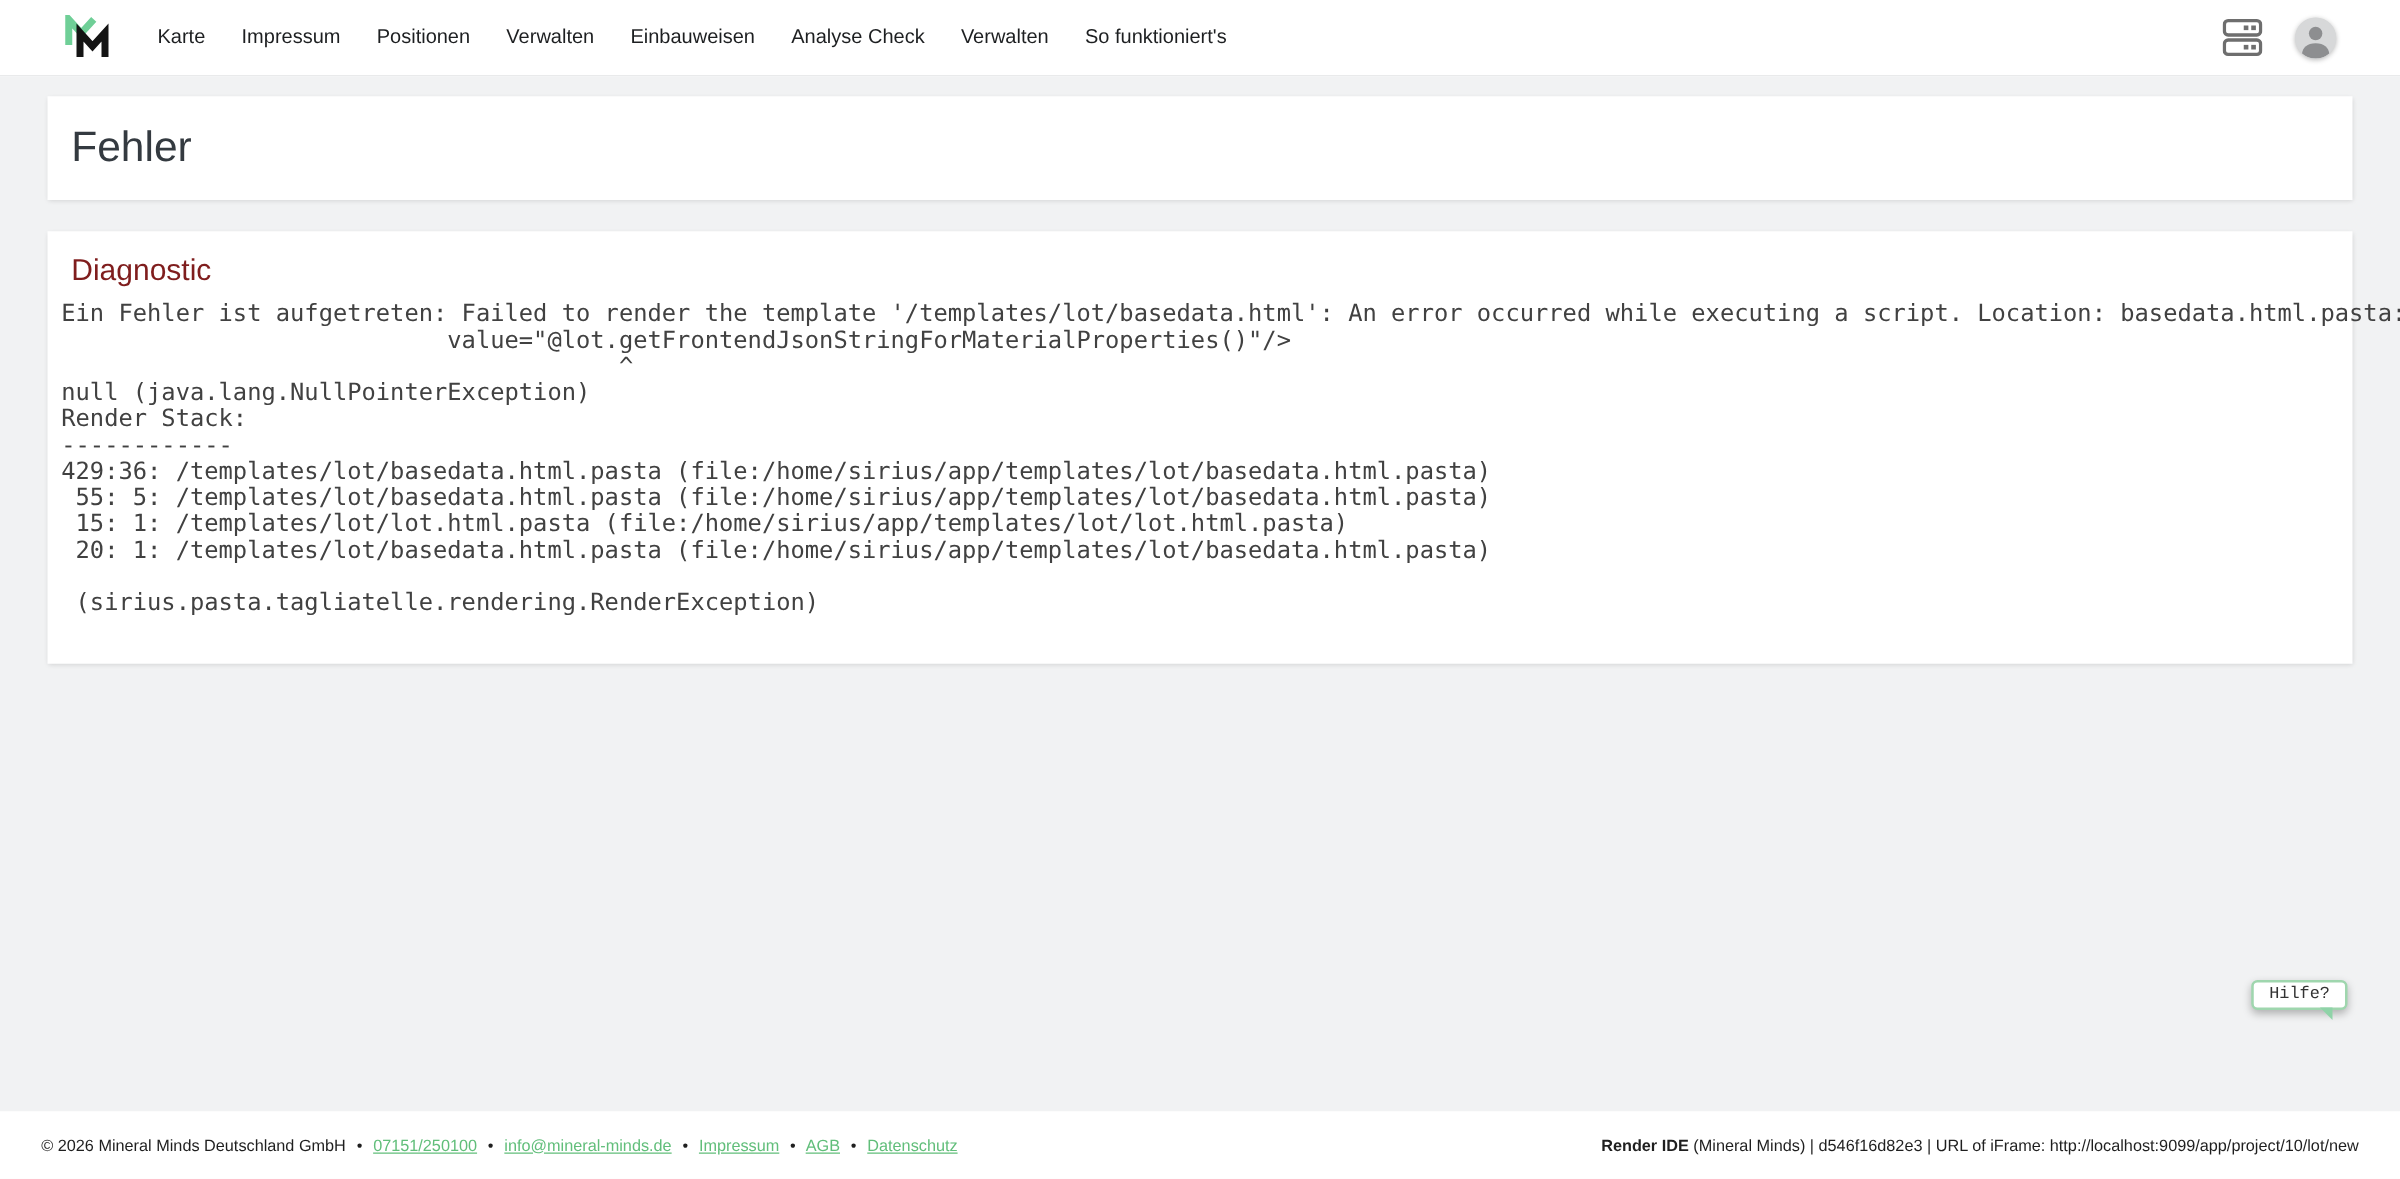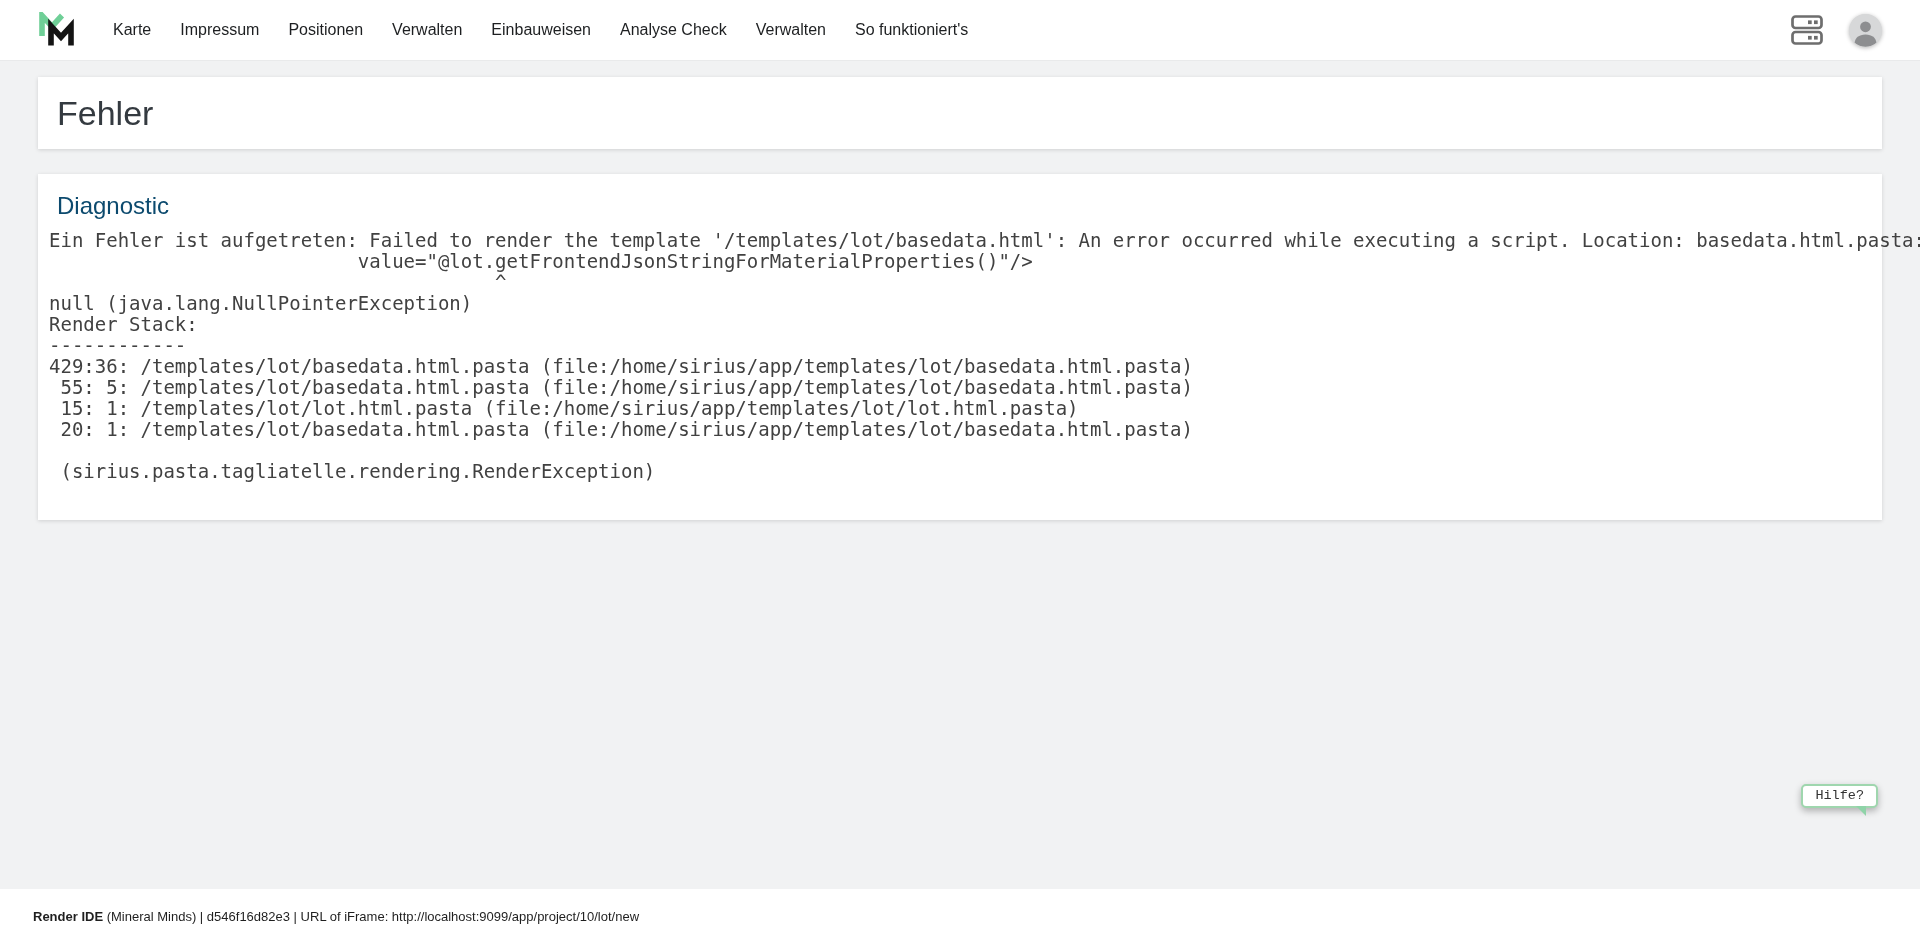--- a/index.html
+++ b/index.html
@@ -10,21 +10,21 @@
     display: flex; flex-direction: column;
     background: #ffffff; color: #212529;
   }
 
   
   .topnav {
     height: 61px; flex: 0 0 61px;
     background: #ffffff;
     border-bottom: 1px solid #e9eaeb;
     display: flex; align-items: center;
-    padding: 0 38px;
+    padding: 0 51px;
   }
   .logo { width: 44px; height: 36px; display: block; cursor: pointer; }
   .nav-items { display: flex; align-items: center; gap: 29px; margin-left: 31px; }
   .nav-item {
     font-size: 16px; font-weight: 500; color: #1d1f21;
     text-decoration: none; white-space: nowrap; cursor: pointer;
   }
   .nav-right { margin-left: auto; display: flex; align-items: center; gap: 26px; }
   .server-icon { width: 32px; height: 30px; cursor: pointer; }
   .avatar {
@@ -32,25 +32,25 @@
     box-shadow: 0 1px 4px rgba(0,0,0,0.28);
     cursor: pointer; overflow: hidden; background: #d7d8d9;
   }
 
   
   .main { flex: 1 1 auto; background: #f1f2f3; padding-top: 16px; position: relative; }
   .card {
     margin: 0 38px; background: #ffffff;
     box-shadow: 0 1px 4px rgba(0,0,0,0.14);
   }
-  .title-card { height: 72px; display: flex; align-items: center; padding: 0 19px; }
+  .title-card { height: 83px; display: flex; align-items: center; padding: 0 19px; }
   .page-title { font-size: 34px; font-weight: 400; color: #343a40; }
 
   .diag-card { margin-top: 25px; padding: 18px 19px 38px; min-height: 345px; }
-  .diag-heading { font-size: 24px; font-weight: 400; color: #0c4a6e; line-height: 28px; margin-bottom: 10px; }
+  .diag-heading { font-size: 24px; font-weight: 400; color: #7f1d1d; line-height: 28px; margin-bottom: 10px; }
   .diag-pre {
     font-family: "DejaVu Sans Mono", "Liberation Mono", monospace;
     font-size: 19px; line-height: 21px; color: #414141;
     white-space: pre; margin-left: -8px;
   }
 
   
   .help-bubble {
     position: absolute; right: 42px; bottom: 81px;
     background: #ffffff;
@@ -139,16 +139,29 @@
  15: 1: /templates/lot/lot.html.pasta (file:/home/sirius/app/templates/lot/lot.html.pasta)
  20: 1: /templates/lot/basedata.html.pasta (file:/home/sirius/app/templates/lot/basedata.html.pasta)
 
  (sirius.pasta.tagliatelle.rendering.RenderException)</pre>
   </section>
 
   <button class="help-bubble">Hilfe?</button>
 </main>
 
 <footer class="footer">
+  <div class="footer-left">
+    <span>© 2026 Mineral Minds Deutschland GmbH</span>
+    <span class="footer-sep">•</span>
+    <a class="footer-link">07151/250100</a>
+    <span class="footer-sep">•</span>
+    <a class="footer-link">info@mineral-minds.de</a>
+    <span class="footer-sep">•</span>
+    <a class="footer-link">Impressum</a>
+    <span class="footer-sep">•</span>
+    <a class="footer-link">AGB</a>
+    <span class="footer-sep">•</span>
+    <a class="footer-link">Datenschutz</a>
+  </div>
   <div class="footer-right">
     <span class="footer-app">Render IDE</span><span> (Mineral Minds) | d546f16d82e3 | URL of iFrame: http://localhost:9099/app/project/10/lot/new</span>
   </div>
 </footer>
 
 </body></html>

